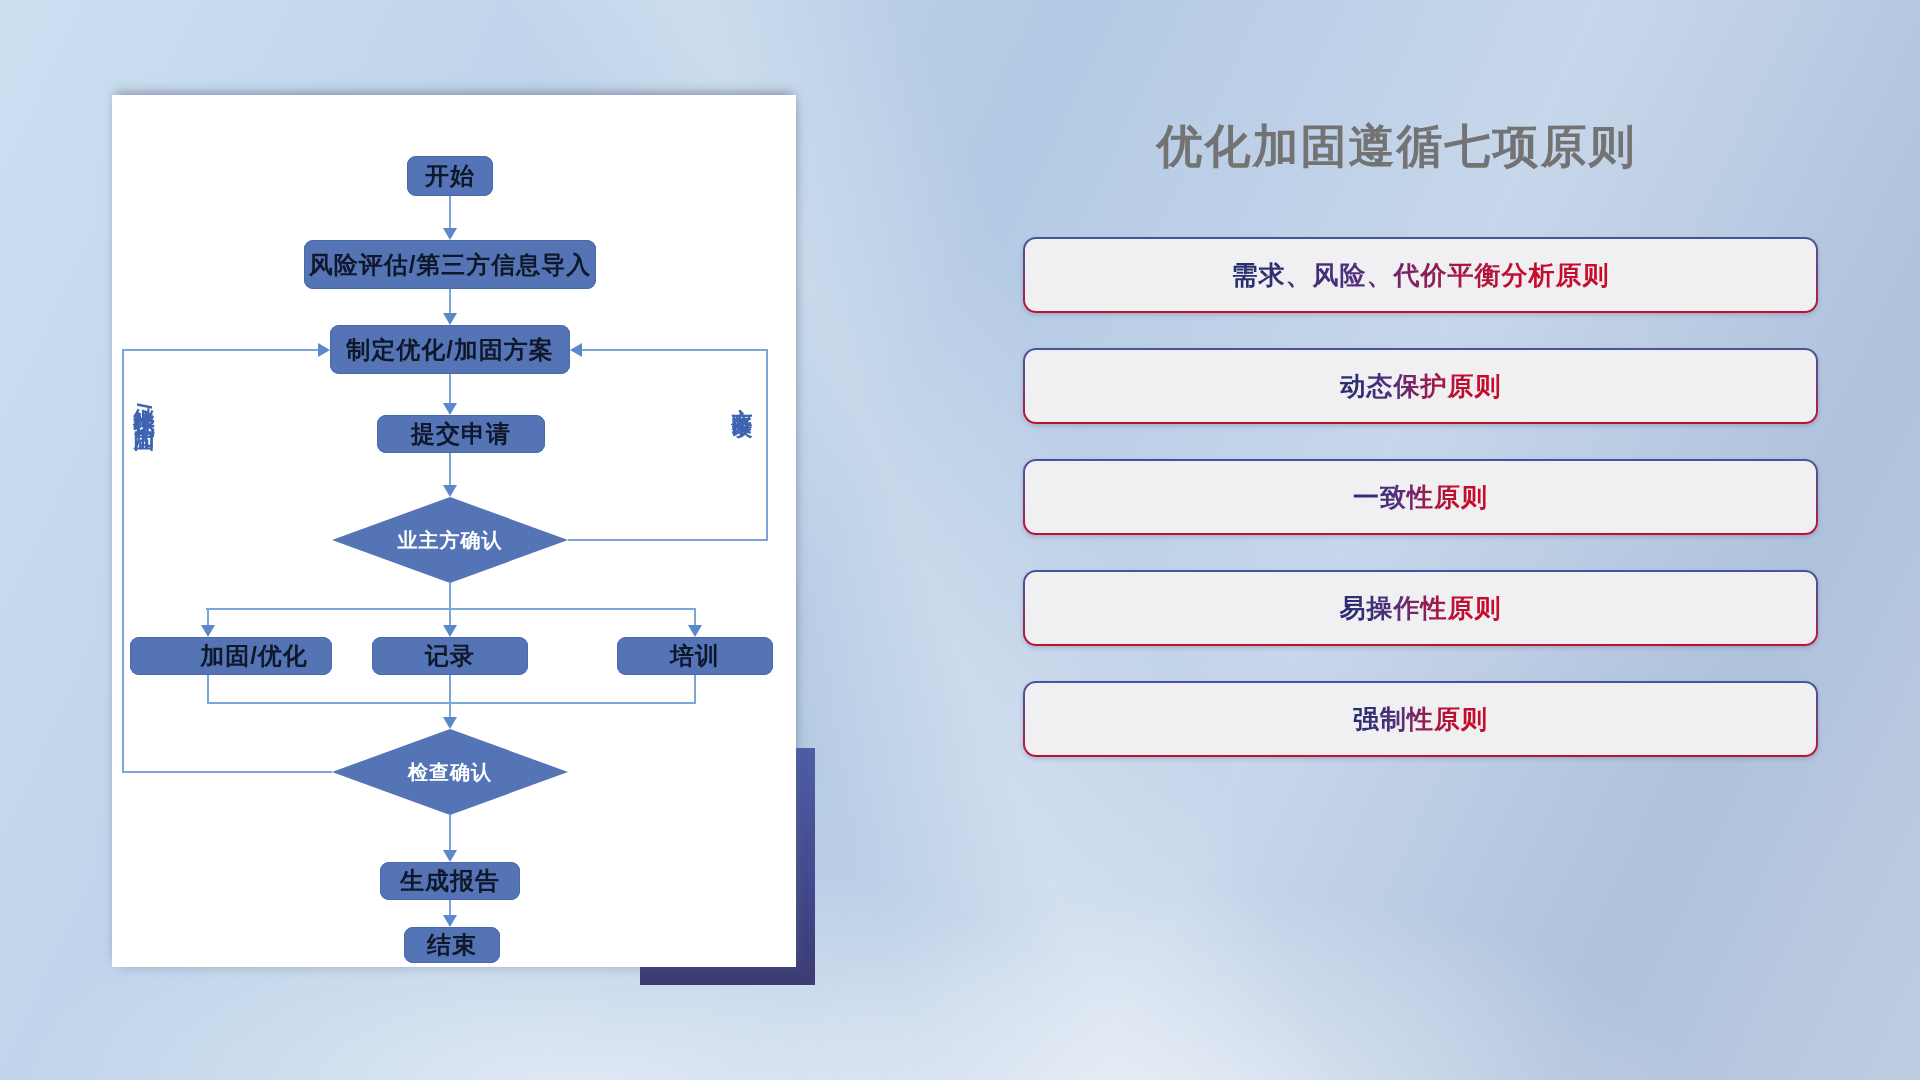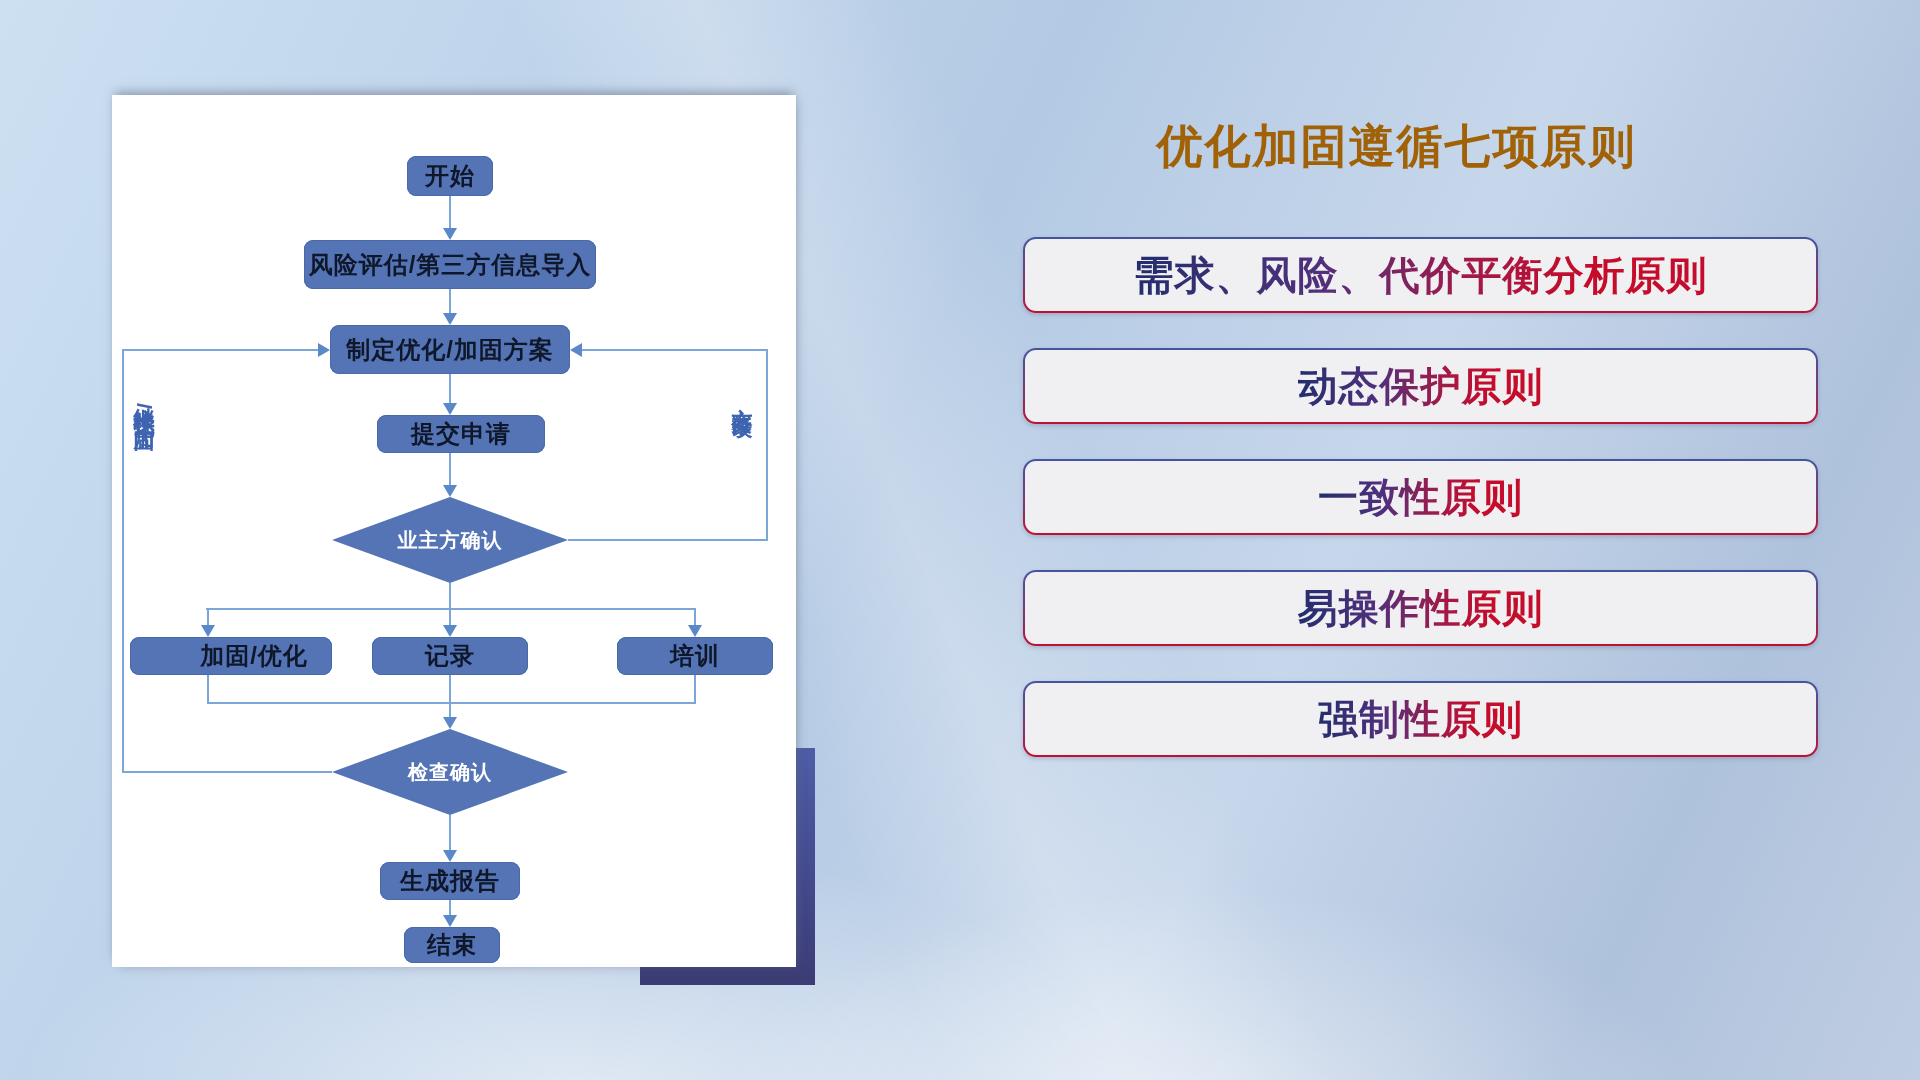--- a/index.html
+++ b/index.html
@@ -58,37 +58,37 @@
   .tri.left{border-top:7px solid transparent;border-bottom:7px solid transparent;border-right:12px solid var(--arrow);}
   .loop-label{
     position:absolute;writing-mode:vertical-rl;text-orientation:mixed;
     color:#3e63b0;font-weight:bold;font-size:21px;letter-spacing:3px;line-height:1;
   }
 
   
   .panel-title{
     position:absolute;left:1023px;top:116px;width:795px;height:62px;
     text-align:center;transform:translateX(-24px);
-    font-size:46px;font-weight:bold;color:#a16207;letter-spacing:2px;
+    font-size:46px;font-weight:bold;color:#737373;letter-spacing:2px;
   }
   .principles{
     position:absolute;left:1023px;top:237px;width:795px;
     display:flex;flex-direction:column;gap:35px;
   }
   .principle{
     height:76px;border-radius:13px;box-sizing:border-box;padding:2px;
     background:linear-gradient(180deg,#44549f 0%,#7a3a74 55%,#c11030 100%);
     box-shadow:0 2px 4px rgba(70,80,120,.25);
   }
   .principle-inner{
     width:100%;height:100%;border-radius:11px;background:#f0f0f3;
     display:flex;align-items:center;justify-content:center;
   }
   .ptext{
-    display:inline-block;font-size:40px;font-weight:bold;letter-spacing:1px;
+    display:inline-block;font-size:26px;font-weight:bold;letter-spacing:1px;
     color:#a21238;
   }
   @supports ((-webkit-background-clip:text) or (background-clip:text)){
     .ptext{
       background:linear-gradient(90deg,#232e6e 0%,#50307c 32%,#a01a49 58%,#c50c2b 78%);
       -webkit-background-clip:text;background-clip:text;
       color:transparent;-webkit-text-fill-color:transparent;
     }
   }
 </style>

